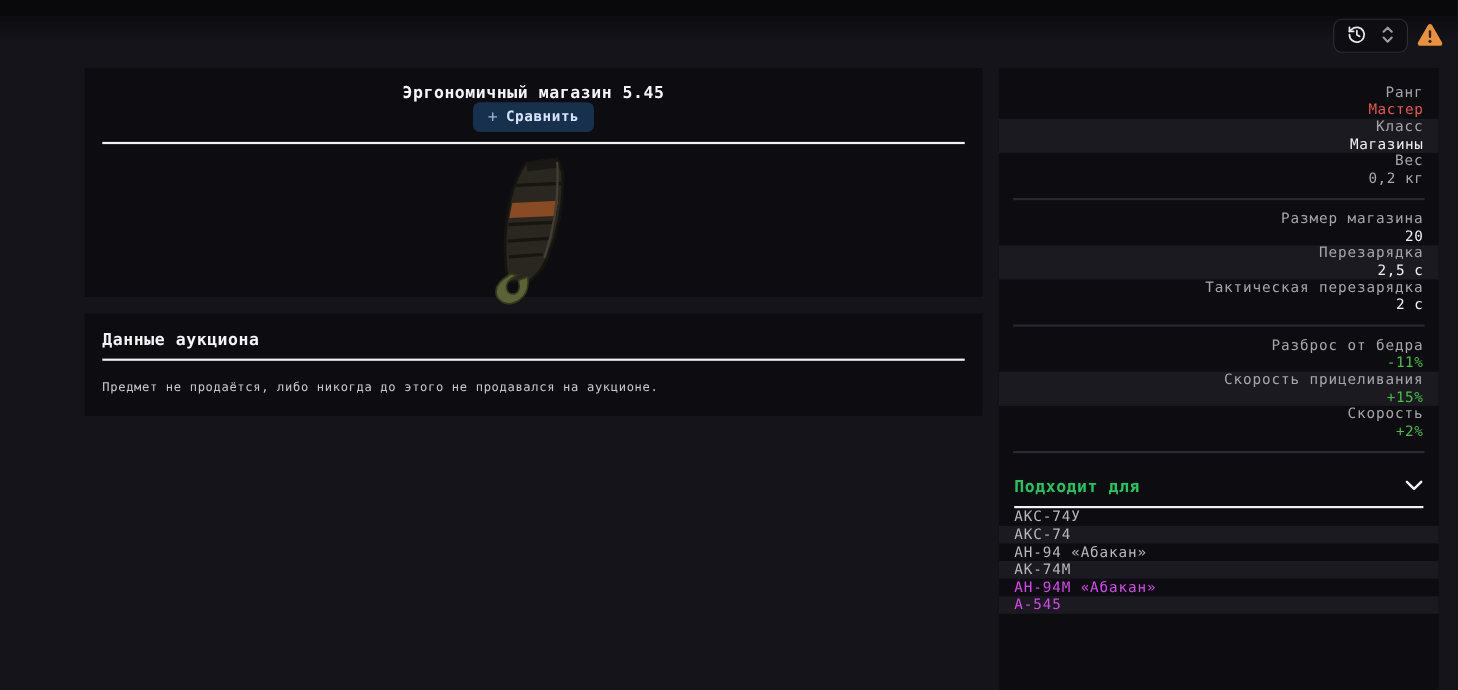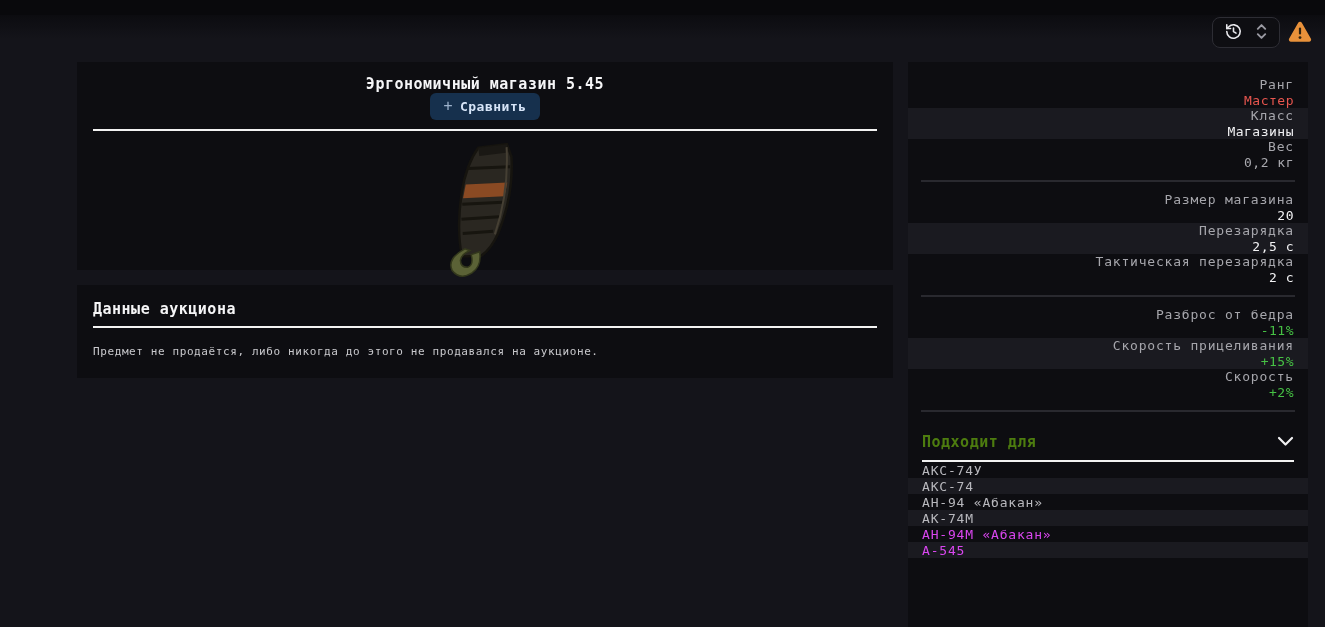--- a/index.html
+++ b/index.html
@@ -52,21 +52,21 @@
           padding:0 14px; font-size:13px;flex-direction:column; }
   .srow.alt { background:#1a1a20; }
   .lbl { color:#a6a6ac; letter-spacing:.8px; }
   .val { font-weight:normal; color:#f2f2f4; letter-spacing:.5px; }
   .val.red   { color:#e8564f; }
   .val.green { color:#46c144; }
   .val.dim   { color:#a9a9af; }
   .g-divider { height:2px; background:#29292f; margin:10px 13px; }
 
   .compat-head { display:flex; justify-content:space-between; align-items:center; padding:10px 14px 9px 14px; }
-  .compat-title { font-size:15px; font-weight:bold; color:#4d7c0f; letter-spacing:.5px; }
+  .compat-title { font-size:15px; font-weight:bold; color:#22c55e; letter-spacing:.5px; }
   .compat-underline { height:2px; background:#f2f2f2; margin:0 14px; }
   .crow { height:16px; display:flex; align-items:center; padding:0 14px;
           color:#b8b8bd; font-size:13px; letter-spacing:.8px; cursor:pointer; }
   .crow.alt { background:#1a1a20; }
   .crow.dim2 { color:#d946ef; }
 </style>
 </head>
 <body>
 
 <div class="topstrip"></div>

